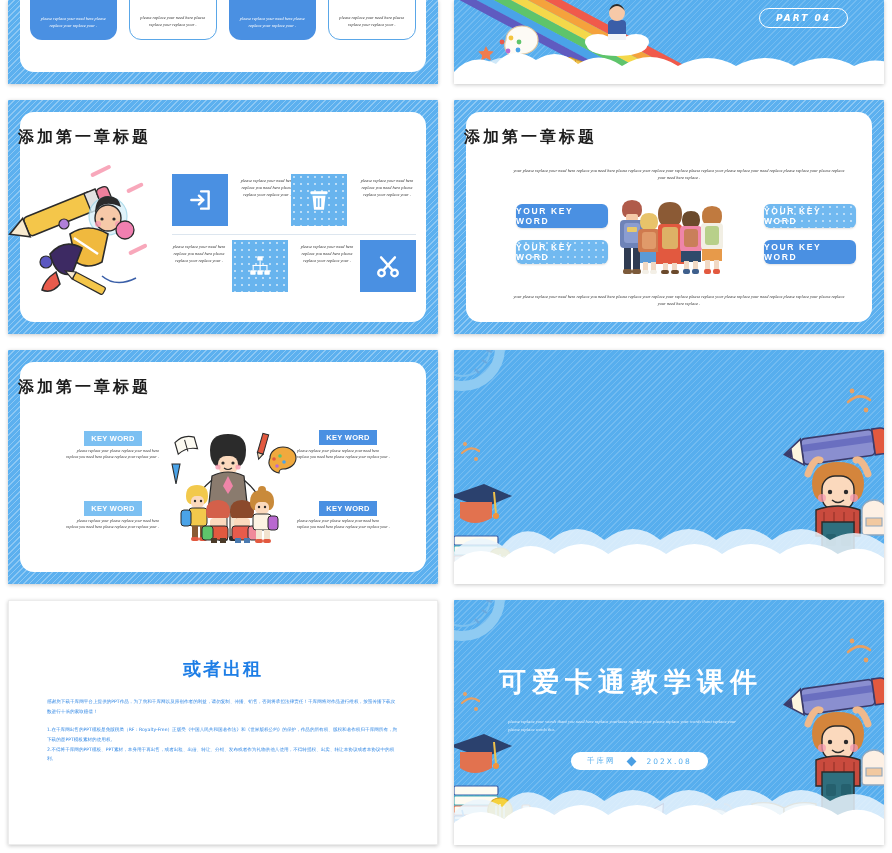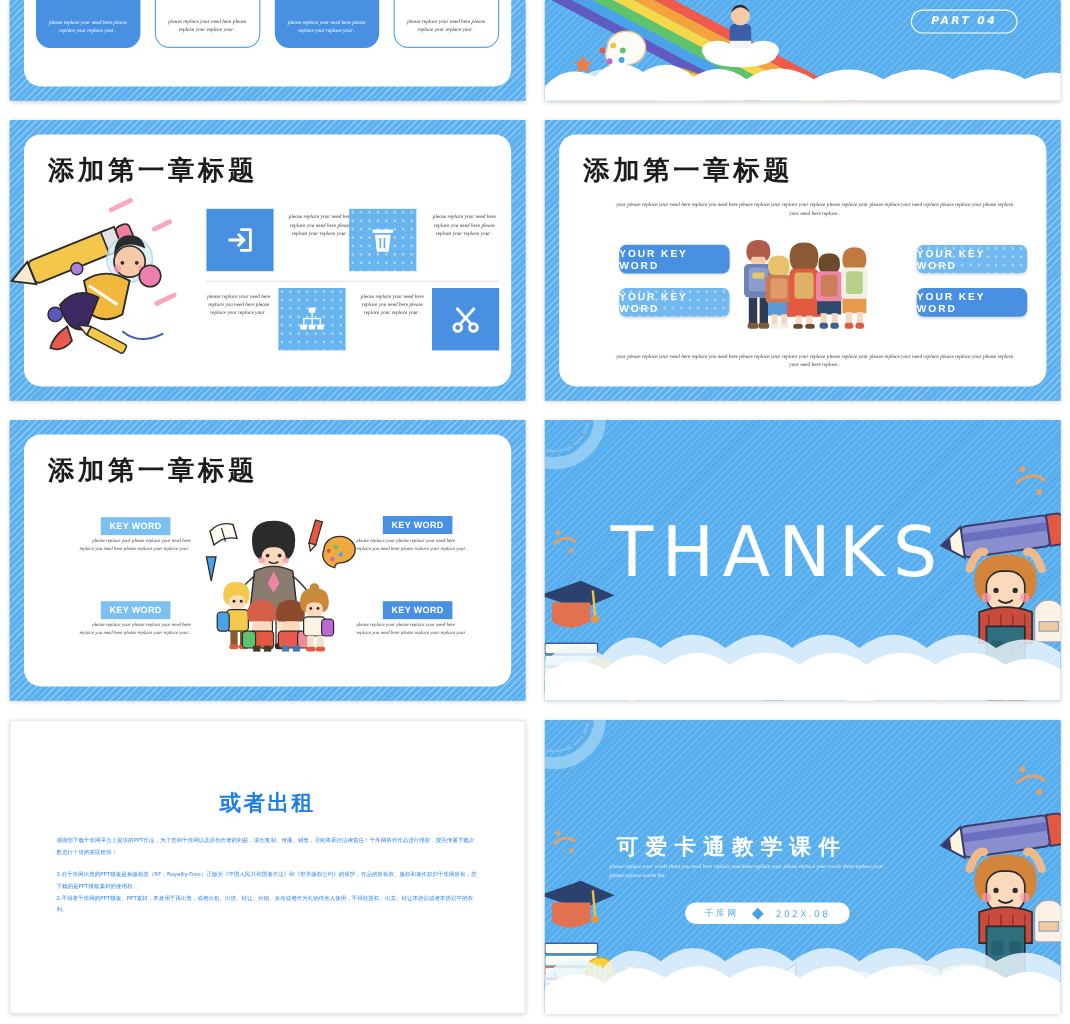--- a/index.html
+++ b/index.html
@@ -45,25 +45,25 @@
       repeating-linear-gradient(135deg,
         rgba(255,255,255,.16) 0px, rgba(255,255,255,.16) 1px,
         rgba(255,255,255,0) 1px, rgba(255,255,255,0) 4px),
       #57aeee;
   }
 
   
   .ch-title {
     font-family: "DejaVu Sans", sans-serif;
     font-weight: 700;
-    font-size: 22px;
+    font-size: 16px;
     letter-spacing: 3px;
     color: #1c1c1c;
     position: absolute;
-    left: 32px; top: 27px;
+    left: 10px; top: 27px;
   }
 
   
   .micro {
     font-family: "Liberation Serif", serif;
     font-style: italic;
     font-size: 4.4px;
     line-height: 1.55;
     color: #3a3a3a;
   }
@@ -190,27 +190,26 @@
     color: #1e7ee6;
     font-family: "DejaVu Sans", sans-serif;
     font-weight: 700;
     font-size: 8px;
   }
   .cp-link .url { font-weight: 400; font-size: 7.5px; }
 
   
   .cover-title {
     position: absolute;
-    left: 45px; top: 94px;
+    left: 45px; top: 64px;
     color: #fff;
     font-family: "DejaVu Sans", sans-serif;
     font-weight: 700;
-    font-size: 18px;
+    font-size: 27px;
     letter-spacing: 6px;
-    margin-left: 15px;
   }
   .cover-sub {
     position: absolute;
     left: 54px; top: 118px; width: 230px;
     color: #e8f4ff;
     font-family: "Liberation Serif", serif;
     font-style: italic;
     font-size: 4.6px;
     line-height: 1.75;
   }
@@ -726,21 +725,20 @@
       <svg class="illus" style="left:6px;top:90px;" width="22" height="22" viewBox="0 0 22 22">
         <circle cx="5" cy="4" r="2" fill="#e8a062"></circle>
         <path d="M2 13 q9 -8 17 -2" stroke="#e8a062" stroke-width="2.2" fill="none" stroke-linecap="round"></path>
         <circle cx="16" cy="19" r="2" fill="#e8a062"></circle>
       </svg>
 
       <svg style="position:absolute;left:0;right:0;bottom:0;width:100%;height:78px;" viewBox="0 0 446 78" preserveAspectRatio="none">
         <path d="M0,78 L0,46 Q22,22 50,40 Q72,14 100,34 Q128,12 156,34 Q186,12 214,34 Q244,12 272,34 Q302,12 330,34 Q360,12 390,34 Q418,18 446,38 L446,78 Z" fill="#eaf5fd" opacity=".85"></path>
         <path d="M0,78 L0,56 Q24,36 52,52 Q76,30 104,48 Q132,28 160,48 Q190,28 220,48 Q250,28 278,48 Q308,28 338,48 Q368,28 398,48 Q422,36 446,52 L446,78 Z" fill="#ffffff"></path>
       </svg>
-      <div class="thanks-word">THANKS</div>
     </div>
   </div>
 
   <div class="cell">
     <div class="slide sG">
       <div class="cp-title">或者出租</div>
       <div class="cp-body">
         <p>感谢您下载千库网平台上提供的PPT作品，为了您和千库网以及原创作者的利益，请勿复制、传播、销售，否则将承担法律责任！千库网将对作品进行维权，按照传播下载次数进行十倍的索取赔偿！</p>
         <div class="cp-gap"></div>
         <p>1.在千库网出售的PPT模板是免版税类（RF：Royalty-Free）正版受《中国人民共和国著作法》和《世界版权公约》的保护，作品的所有权、版权和著作权归千库网所有，您下载的是PPT模板素材的使用权。</p>

